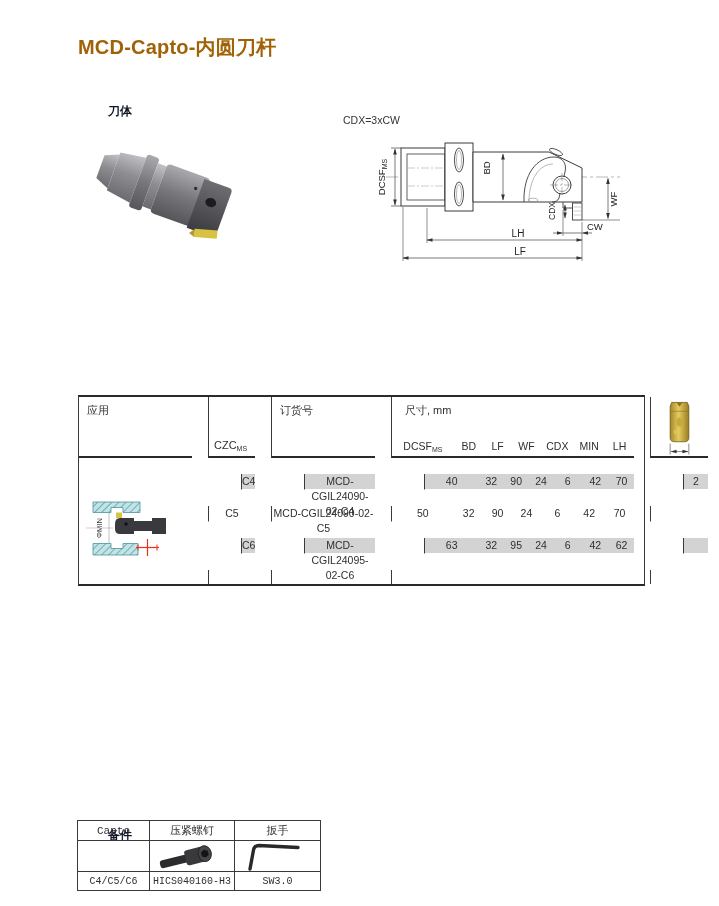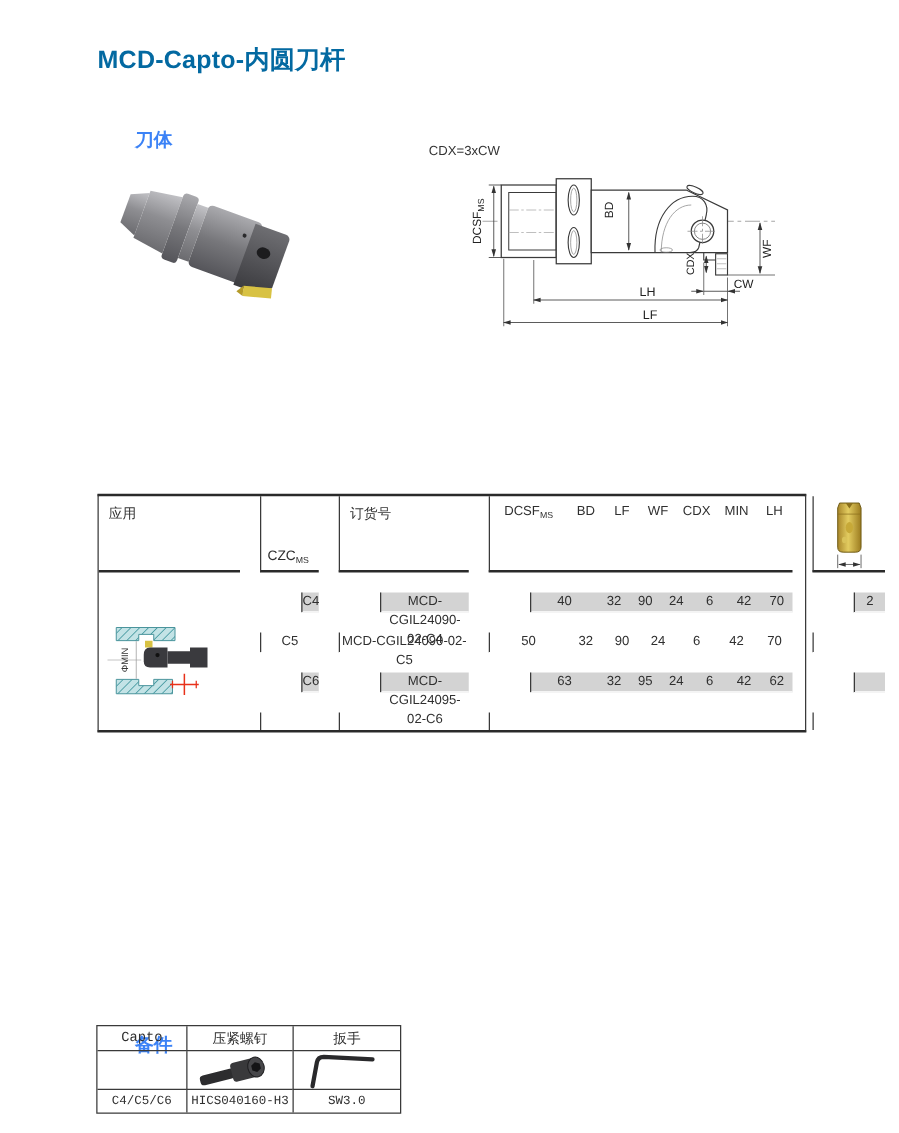--- a/index.html
+++ b/index.html
@@ -1,20 +1,20 @@
 <!DOCTYPE html>
 <html><head>
 <meta charset="utf-8">
 <style>
   html,body{margin:0;padding:0;background:#fff;}
   body{font-family:"Liberation Sans","DejaVu Sans",sans-serif;color:#333;}
   #page{position:relative;width:719px;height:906px;background:#ffffff;overflow:hidden;}
 
-  .page-title{position:absolute;left:78px;top:34px;font-size:20px;font-weight:600;color:#0369a1;letter-spacing:.2px;}
-  .sec-label{position:absolute;font-size:15px;font-weight:600;color:#3b82f6;}
+  .page-title{position:absolute;left:78px;top:34px;font-size:20px;font-weight:600;color:#a16207;letter-spacing:.2px;}
+  .sec-label{position:absolute;font-size:12px;font-weight:600;color:#0f172a;}
   #toolbody-label{left:108px;top:103px;}
   #spares-label{left:108px;top:784px;margin-top:43px;}
 
   .abs{position:absolute;}
 
   
   .tbl{position:absolute;left:78px;top:395px;width:565px;display:grid;
        grid-template-columns:113px 47px 104px 243px 58px;
        grid-template-rows:61px 16px 16px 16px 14px;
        border-top:2px solid #2a2a2a;border-bottom:2px solid #2a2a2a;
@@ -167,20 +167,21 @@
   </svg>
 
   <div class="tbl">
 
     <div class="r1 co1 hb hcell">应用</div>
     <div class="r1 co2 hb bl czc-h">
       <span><span>CZC</span><span class="sub">MS</span></span>
     </div>
     <div class="r1 co3 hb bl hcell">订货号</div>
     <div class="r1 co4 hb bl dims-h">
+      <div class="t">尺寸, mm</div>
       <div class="subcols">
         <span class="dc w0"><span>DCSF</span><span class="sub">MS</span></span>
         <span class="dc w1">BD</span>
         <span class="dc w2">LF</span>
         <span class="dc w3">WF</span>
         <span class="dc w4">CDX</span>
         <span class="dc w5">MIN</span>
         <span class="dc w6">LH</span>
       </div>
     </div>

